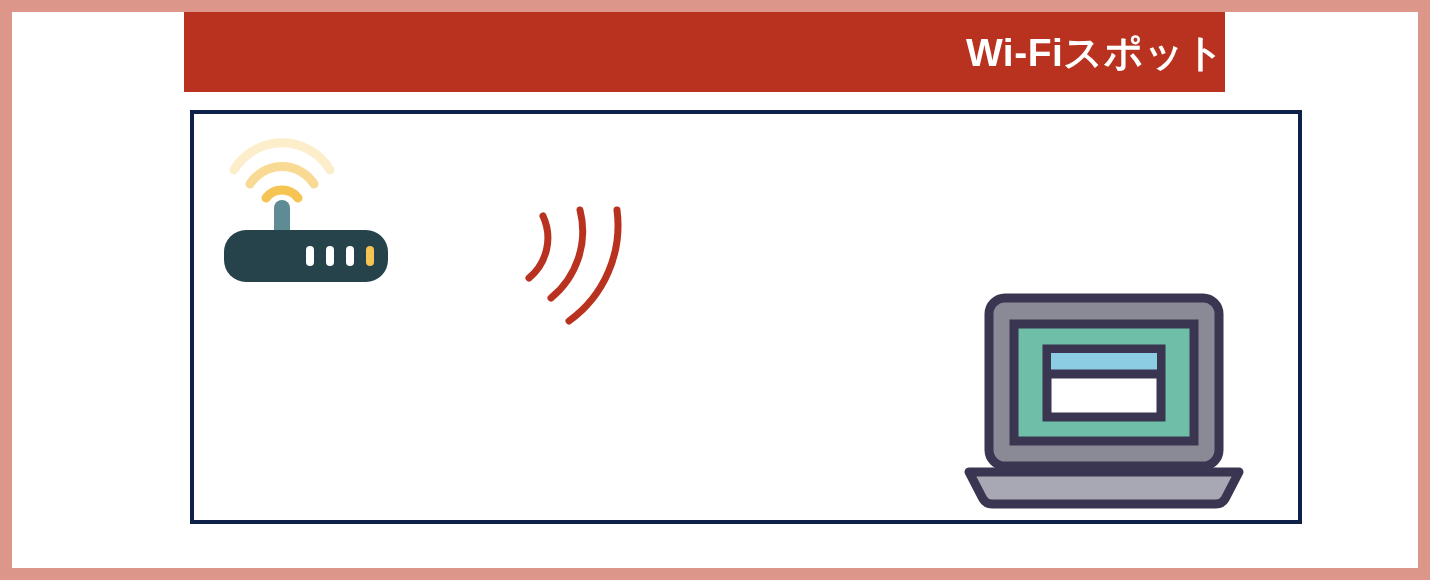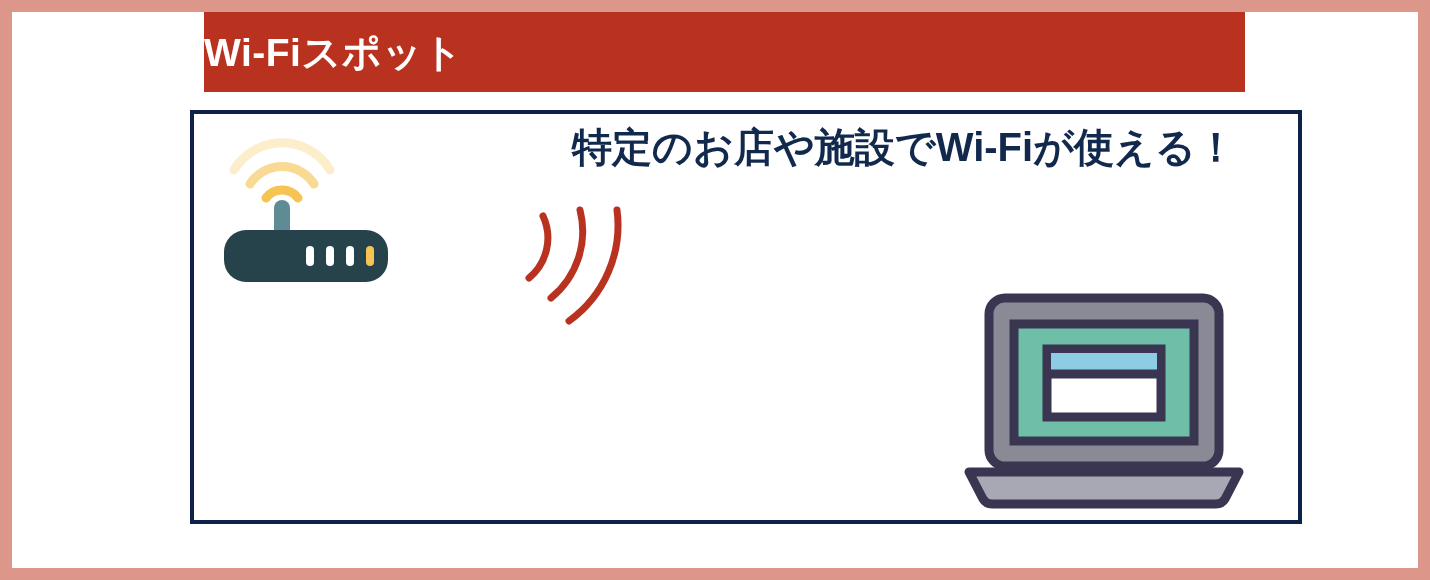--- a/index.html
+++ b/index.html
@@ -29,28 +29,28 @@
     width: 1430px;
     height: 580px;
     border: 12px solid #DC978A;
     box-sizing: border-box;
     pointer-events: none;
   }
 
   
   .title-banner {
     position: absolute;
-    left: 204px;
+    left: 184px;
     top: 12px;
     width: 1041px;
     height: 80px;
     background: #B8321F;
     display: flex;
     align-items: center;
-    justify-content: flex-start;
+    justify-content: flex-end;
     box-sizing: border-box;
   }
   .title-banner .banner-text {
     color: #ffffff;
     font-size: 39px;
     font-weight: bold;
     letter-spacing: 0.5px;
     line-height: 1;
     white-space: nowrap;
   }
@@ -114,21 +114,20 @@
 <body>
 
 <div class="infographic">
 
   <div class="title-banner">
     <span class="banner-text">Wi-Fiスポット</span>
   </div>
 
   <div class="content-box">
 
-    <div class="headline">特定のお店や施設でWi-Fiが使える！</div>
 
     <div class="router-icon">
       <svg width="170" height="145" viewBox="0 0 170 145" xmlns="http://www.w3.org/2000/svg">
 
         <g fill="none" stroke="#F5C453" stroke-linecap="round">
           <path d="M 12 48 A 56 56 0 0 1 108 48" stroke-width="9" opacity="0.30"></path>
           <path d="M 28 62 A 38 38 0 0 1 92 62" stroke-width="9" opacity="0.62"></path>
           <path d="M 44 76 A 20 20 0 0 1 76 76" stroke-width="9" opacity="1"></path>
         </g>
 

